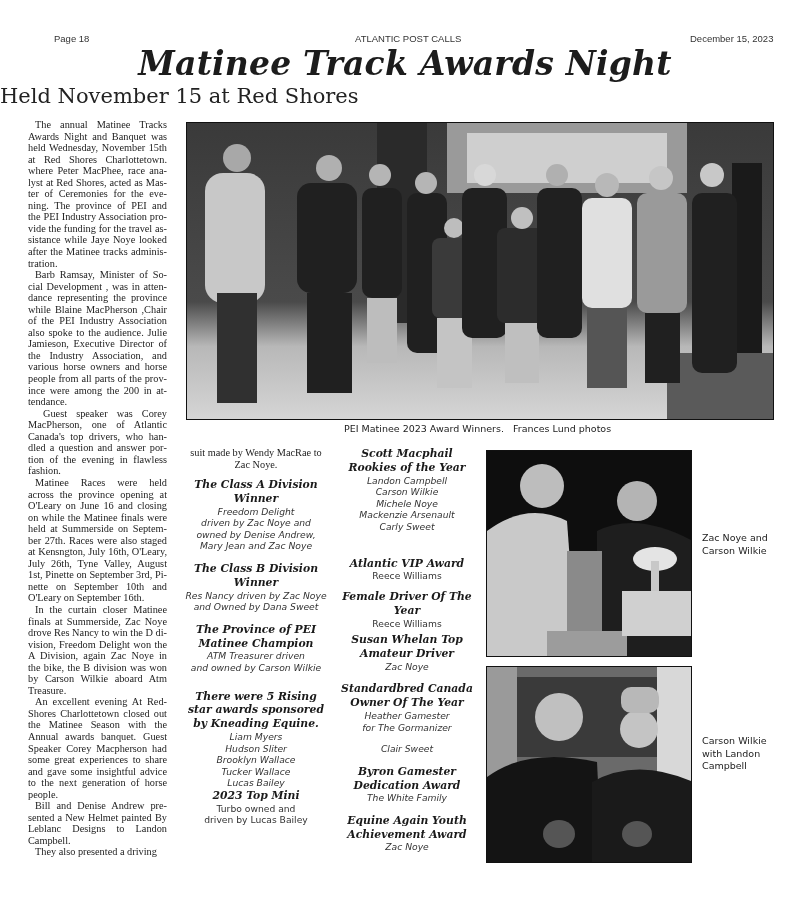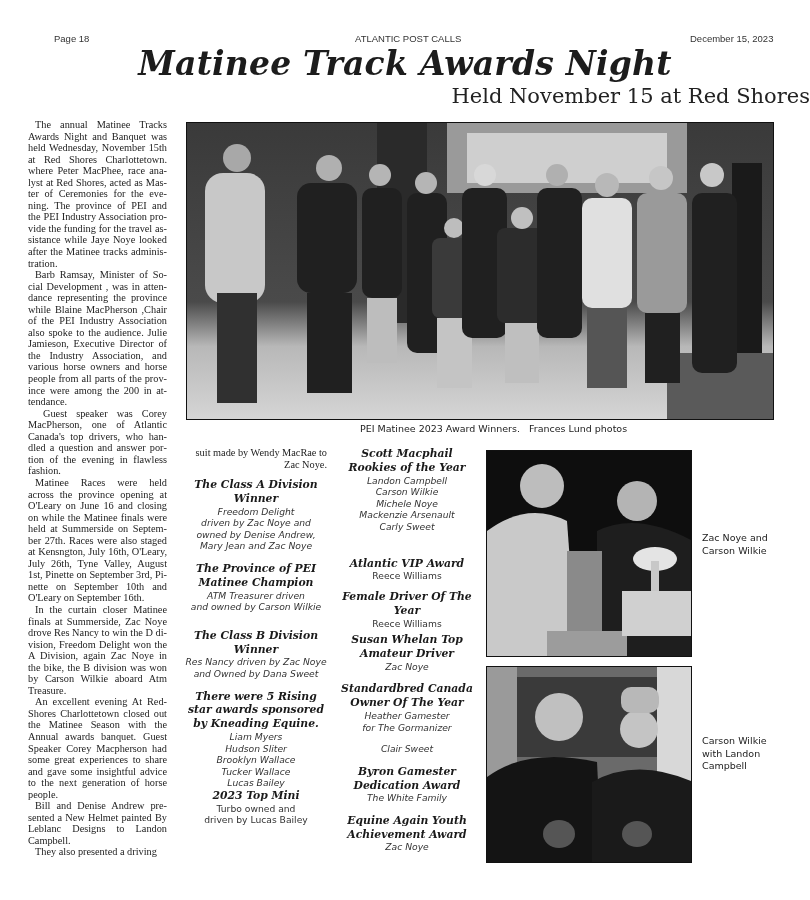--- a/index.html
+++ b/index.html
@@ -1,31 +1,31 @@
 <!DOCTYPE html>
 <html><head>
 <meta charset="utf-8">
 <style>
   html, body { margin: 0; padding: 0; background: #ffffff; }
   body { width: 810px; height: 900px; position: relative; overflow: hidden; color: #1a1a1a; }
   .abs { position: absolute; }
 
   .runhead { font-family: "Liberation Sans", sans-serif; font-size: 9.5px; color: #333; top: 33px; }
   .headline { left: 0; width: 810px; top: 44px; text-align: center; font-family: "DejaVu Serif", serif; font-style: italic; font-weight: bold; font-size: 33px; letter-spacing: 0.2px; color: #1c1c1c; }
-  .subhead { left: 0; width: 810px; top: 84px; text-align: right; font-family: "DejaVu Serif", serif; font-size: 21px; color: #222; }
+  .subhead { left: 0; width: 810px; top: 84px; text-align: left; font-family: "DejaVu Serif", serif; font-size: 21px; color: #222; }
 
   .col1 { left: 28px; top: 119px; width: 139px; font-family: "Liberation Serif", serif; font-size: 10.3px; line-height: 11.55px; text-align: justify; color: #222; hyphens: manual; }
   .col1 p { margin: 0; text-indent: 7px; }
   .col1 p.ind2 { text-indent: 15px; }
 
   .photo { background: #777; border: 1px solid #111; box-sizing: border-box; overflow: hidden; }
-  .caption-main { left: 360px; top: 423px; font-family: "DejaVu Sans", sans-serif; font-size: 9.5px; color: #222; white-space: pre; }
+  .caption-main { left: 344px; top: 423px; font-family: "DejaVu Sans", sans-serif; font-size: 9.5px; color: #222; white-space: pre; }
 
   .col2 { left: 185px; top: 447px; width: 142px; font-family: "Liberation Serif", serif; font-size: 10.3px; line-height: 11.5px; color: #222; }
-  .col2 .cont { text-align: right; margin: 0 0 8px 0; font-family: Liberation Serif, serif; }
+  .col2 .cont { text-align: center; margin: 0 0 8px 0; font-family: Liberation Serif, serif; }
   .award { text-align: center; margin-bottom: 10px; }
   .award .t { font-family: "DejaVu Serif", serif; font-style: italic; font-weight: bold; font-size: 10.8px; line-height: 13.8px; color: #1a1a1a; }
   .award .d { font-family: "DejaVu Sans", sans-serif; font-style: italic; font-size: 9.2px; line-height: 11.6px; color: #333; }
   .award .d.up { font-style: normal; }
 
   .col3 { left: 336px; top: 447px; width: 142px; }
 
   .side-cap { font-family: "DejaVu Sans", sans-serif; font-size: 9.5px; line-height: 12.5px; color: #222; text-align: left; width: 80px; }
 </style>
 </head>
@@ -105,30 +105,30 @@
   <p class="cont">suit made by Wendy MacRae to Zac Noye.</p>
 
   <div class="award">
     <div class="t">The Class A Division Winner</div>
     <div class="d">Freedom Delight</div>
     <div class="d">driven by Zac Noye and</div>
     <div class="d">owned by Denise Andrew,</div>
     <div class="d">Mary Jean and Zac Noye</div>
   </div>
 
+  <div class="award">
+    <div class="t">The Class B Division Winner</div>
+    <div class="d">Res Nancy driven by Zac Noye</div>
+    <div class="d">and Owned by Dana Sweet</div>
+  </div>
+
   <div class="award" style="margin-bottom:16px;">
     <div class="t">The Province of PEI Matinee Champion</div>
     <div class="d">ATM Treasurer driven</div>
     <div class="d">and owned by Carson Wilkie</div>
-  </div>
-
-  <div class="award">
-    <div class="t">The Class B Division Winner</div>
-    <div class="d">Res Nancy driven by Zac Noye</div>
-    <div class="d">and Owned by Dana Sweet</div>
   </div>
 
   <div class="award" style="margin-bottom:0;">
     <div class="t">There were 5 Rising star awards sponsored by Kneading Equine.</div>
     <div class="d">Liam Myers</div>
     <div class="d">Hudson Sliter</div>
     <div class="d">Brooklyn Wallace</div>
     <div class="d">Tucker Wallace</div>
     <div class="d">Lucas Bailey</div>
   </div>

